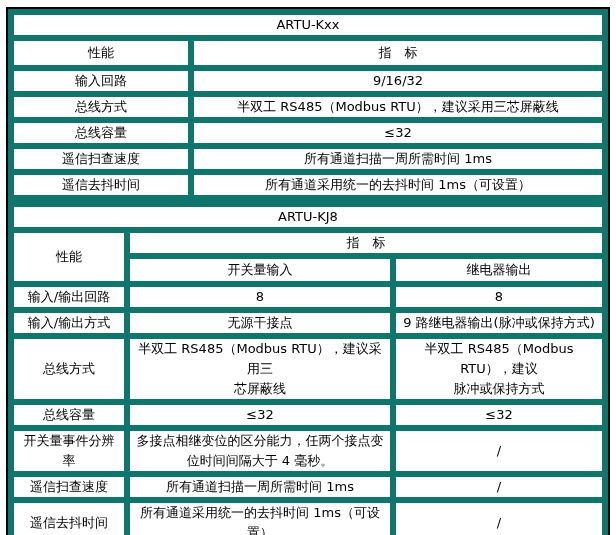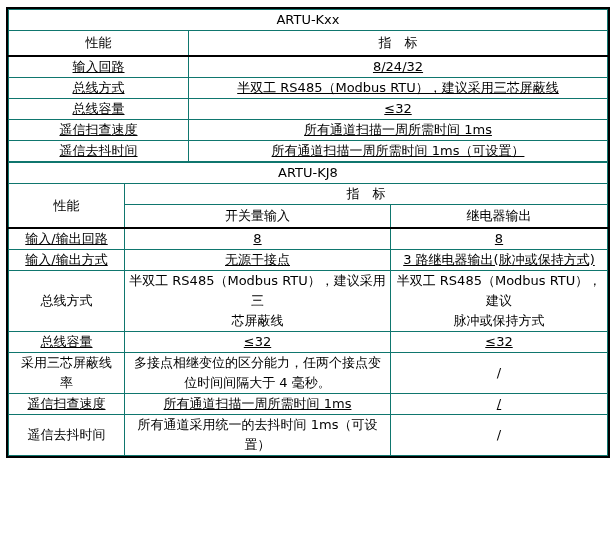--- a/index.html
+++ b/index.html
@@ -23,31 +23,31 @@
   .outer {
     border: 2px solid #000000;
   }
   table {
     border-collapse: collapse;
     width: 100%;
     table-layout: fixed;
     color: #000000;
   }
   td {
-    border: 1px solid #0f766e;
+    border: 6px solid #0f766e;
     text-align: center;
     vertical-align: middle;
     font-size: 13px;
     line-height: 20px;
     padding: 0 3px;
     white-space: pre-line;
     overflow: hidden;
   }
   tr.h-title   td { height: 20px; }
-  tr.h-single  td { height: 20px; text-decoration: underline; }
+  tr.h-single  td { height: 20px; }
   tr.h-hdr1    td { height: 24px; }
   tr.h-sub1    td { height: 19px; }
   tr.h-sub2    td { height: 22px; }
   tr.h-tall43  td { height: 42px; }
   tr.h-tall40  td { height: 40px; }
   .thick-bottom {
     border-bottom: 2px solid #000000 !important;
   }
 </style>
 </head>
@@ -64,37 +64,37 @@
       <tbody>
           <tr class="h-title">
         <td colspan="2">ARTU-Kxx</td>
       </tr>
       <tr class="h-hdr1">
         <td class="thick-bottom">性能</td>
         <td class="thick-bottom">指　标</td>
       </tr>
       <tr class="h-single">
         <td>输入回路</td>
-        <td>8/24/32</td>
+        <td>9/16/32</td>
       </tr>
       <tr class="h-single">
         <td>总线方式</td>
         <td>半双工 RS485（Modbus RTU），建议采用三芯屏蔽线</td>
       </tr>
       <tr class="h-single">
         <td>总线容量</td>
         <td>≤32</td>
       </tr>
       <tr class="h-single">
         <td>遥信扫查速度</td>
         <td>所有通道扫描一周所需时间 1ms</td>
       </tr>
       <tr class="h-single">
         <td>遥信去抖时间</td>
-        <td>所有通道扫描一周所需时间 1ms（可设置）</td>
+        <td>所有通道采用统一的去抖时间 1ms（可设置）</td>
       </tr>
     </tbody>
       </table>
 
     <table>
       <colgroup>
         <col style="width:116px">
         <col style="width:266px">
         <col>
       </colgroup>
@@ -111,36 +111,36 @@
         <td class="thick-bottom">继电器输出</td>
       </tr>
       <tr class="h-single">
         <td>输入/输出回路</td>
         <td>8</td>
         <td>8</td>
       </tr>
       <tr class="h-single">
         <td>输入/输出方式</td>
         <td>无源干接点</td>
-        <td>3 路继电器输出(脉冲或保持方式)</td>
+        <td>9 路继电器输出(脉冲或保持方式)</td>
       </tr>
       <tr class="h-tall43">
         <td>总线方式</td>
         <td>半双工 RS485（Modbus RTU），建议采用三
 芯屏蔽线</td>
         <td>半双工 RS485（Modbus RTU），建议
 脉冲或保持方式</td>
       </tr>
       <tr class="h-single">
         <td>总线容量</td>
         <td>≤32</td>
         <td>≤32</td>
       </tr>
       <tr class="h-tall40">
-        <td>采用三芯屏蔽线
+        <td>开关量事件分辨
 率</td>
         <td>多接点相继变位的区分能力，任两个接点变
 位时间间隔大于 4 毫秒。</td>
         <td>/</td>
       </tr>
       <tr class="h-single">
         <td>遥信扫查速度</td>
         <td>所有通道扫描一周所需时间 1ms</td>
         <td>/</td>
       </tr>

